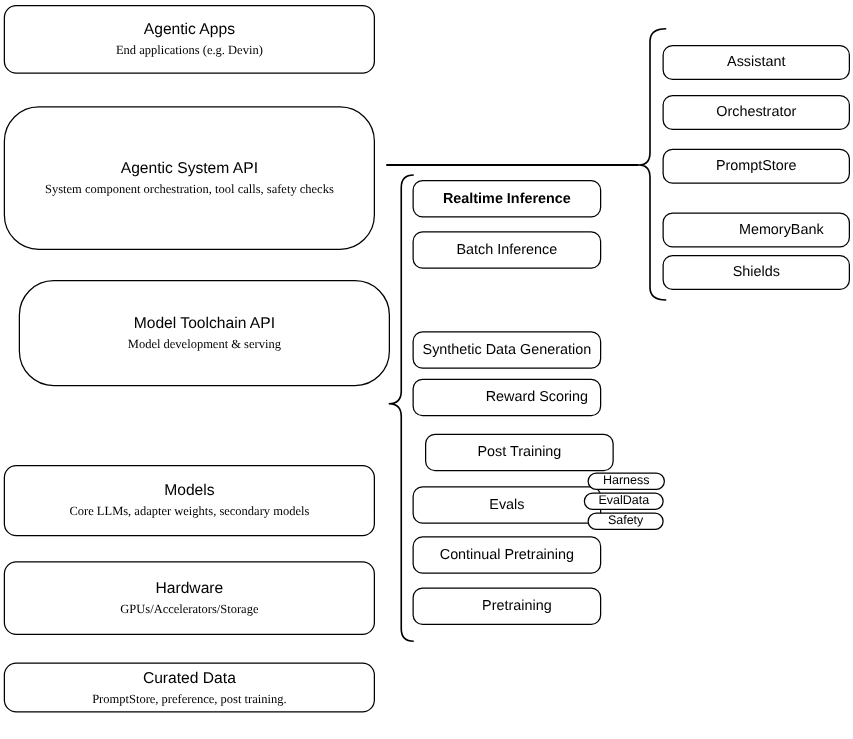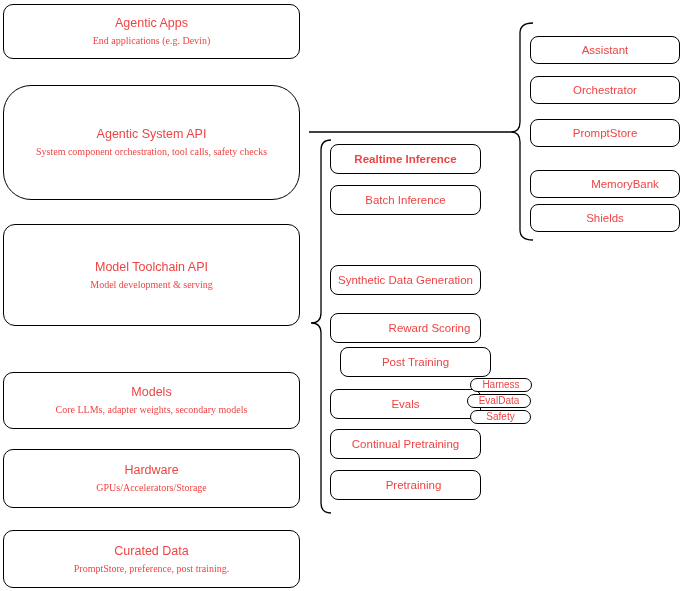--- a/index.html
+++ b/index.html
@@ -6,21 +6,21 @@
     margin: 0;
     padding: 0;
     background: #ffffff;
   }
   #canvas {
     position: relative;
     width: 682px;
     height: 591px;
     background: #ffffff;
     font-family: "Liberation Sans", sans-serif;
-    color: #ef4444;
+    color: #000000;
     overflow: hidden;
   }
   .node {
     position: absolute;
     box-sizing: border-box;
     border: 1.3px solid #000000;
     background: #ffffff;
     display: flex;
     flex-direction: column;
     align-items: center;
@@ -98,50 +98,50 @@
   <div class="node lbox" style="top:4px;height:55px;border-radius:10px;">
     <div class="title">Agentic Apps</div>
     <div class="subtitle">End applications (e.g. Devin)</div>
   </div>
 
   <div class="node lbox" style="top:85px;height:115px;border-radius:28px;">
     <div class="title">Agentic System API</div>
     <div class="subtitle">System component orchestration, tool calls, safety checks</div>
   </div>
 
-  <div class="node lbox" style="top:224px;height:102px;border-radius:12px;">
+  <div class="node lbox" style="top:224px;height:85px;border-radius:28px;margin-left:12px;">
     <div class="title">Model Toolchain API</div>
     <div class="subtitle">Model development &amp; serving</div>
   </div>
 
   <div class="node lbox" style="top:372px;height:57px;border-radius:10px;">
     <div class="title">Models</div>
     <div class="subtitle">Core LLMs, adapter weights, secondary models</div>
   </div>
 
   <div class="node lbox" style="top:449px;height:59px;border-radius:10px;">
     <div class="title">Hardware</div>
     <div class="subtitle">GPUs/Accelerators/Storage</div>
   </div>
 
-  <div class="node lbox" style="top:530px;height:58px;border-radius:10px;">
+  <div class="node lbox" style="top:530px;height:40px;border-radius:10px;">
     <div class="title">Curated Data</div>
     <div class="subtitle">PromptStore, preference, post training.</div>
   </div>
 
   <div class="node mbox" style="top:144px;font-weight:bold;">
     <span>Realtime Inference</span>
   </div>
   <div class="node mbox" style="top:185px;">
     <span>Batch Inference</span>
   </div>
   <div class="node mbox" style="top:265px;">
     <span>Synthetic Data Generation</span>
   </div>
-  <div class="node mbox" style="top:313px;padding-left:48px;">
+  <div class="node mbox" style="top:303px;padding-left:48px;">
     <span>Reward Scoring</span>
   </div>
   <div class="node mbox" style="top:347px;margin-left:10px;">
     <span>Post Training</span>
   </div>
   <div class="node mbox" style="top:389px;">
     <span>Evals</span>
   </div>
   <div class="node mbox" style="top:429px;">
     <span>Continual Pretraining</span>

